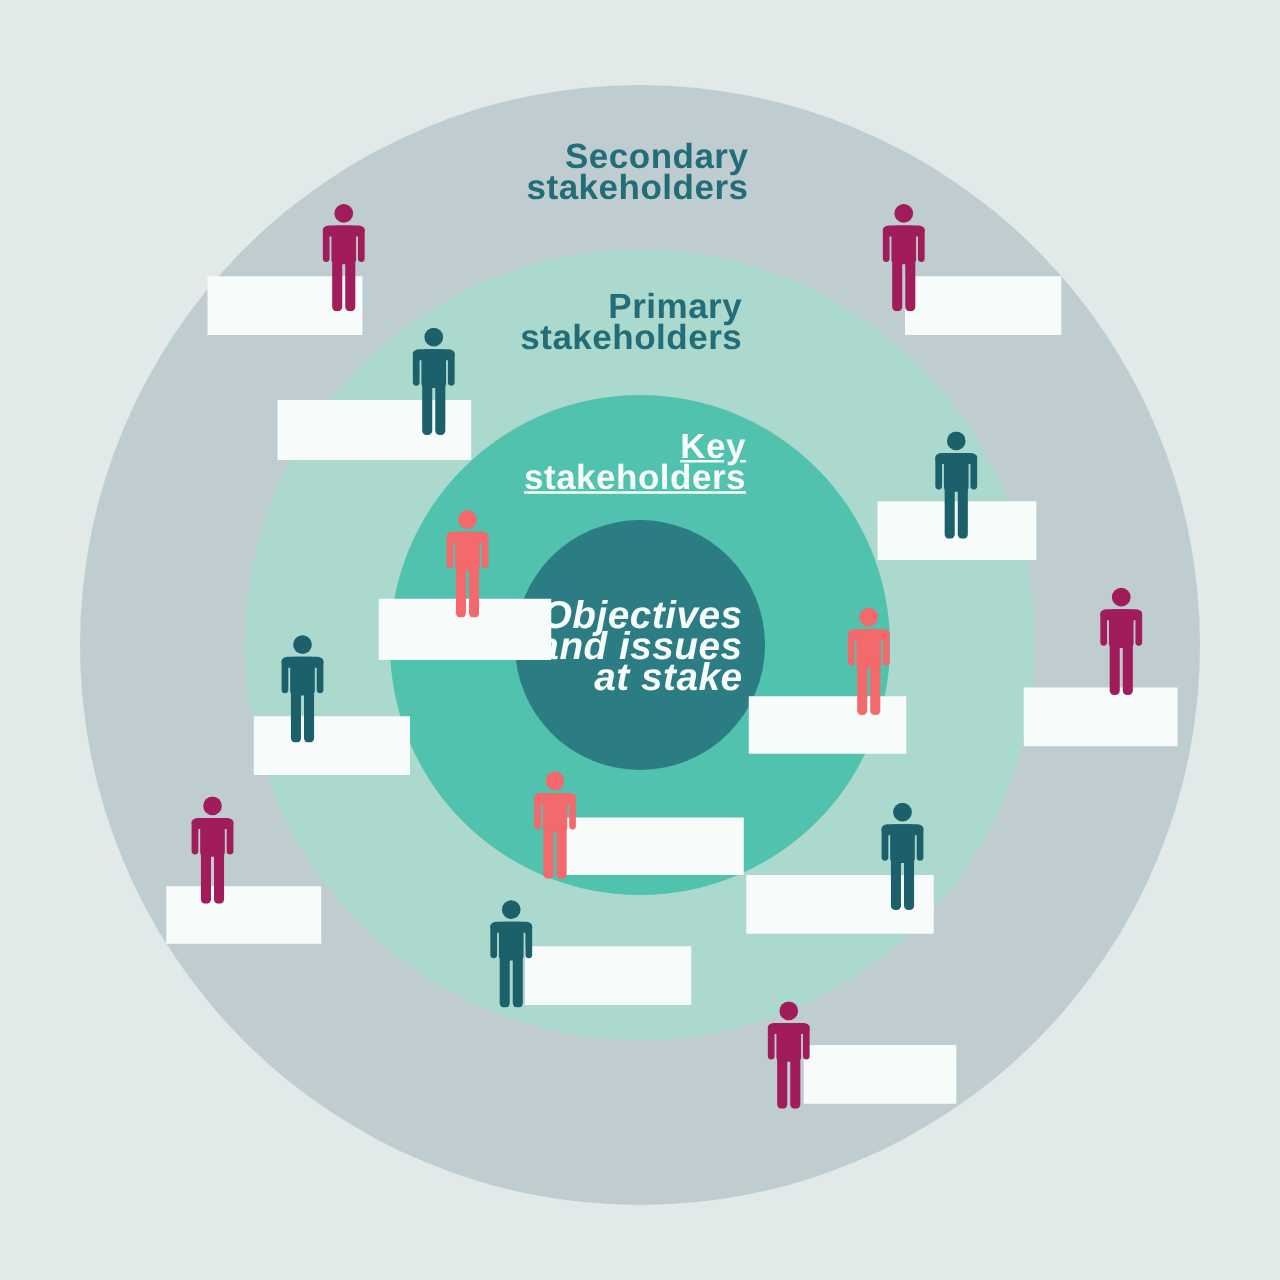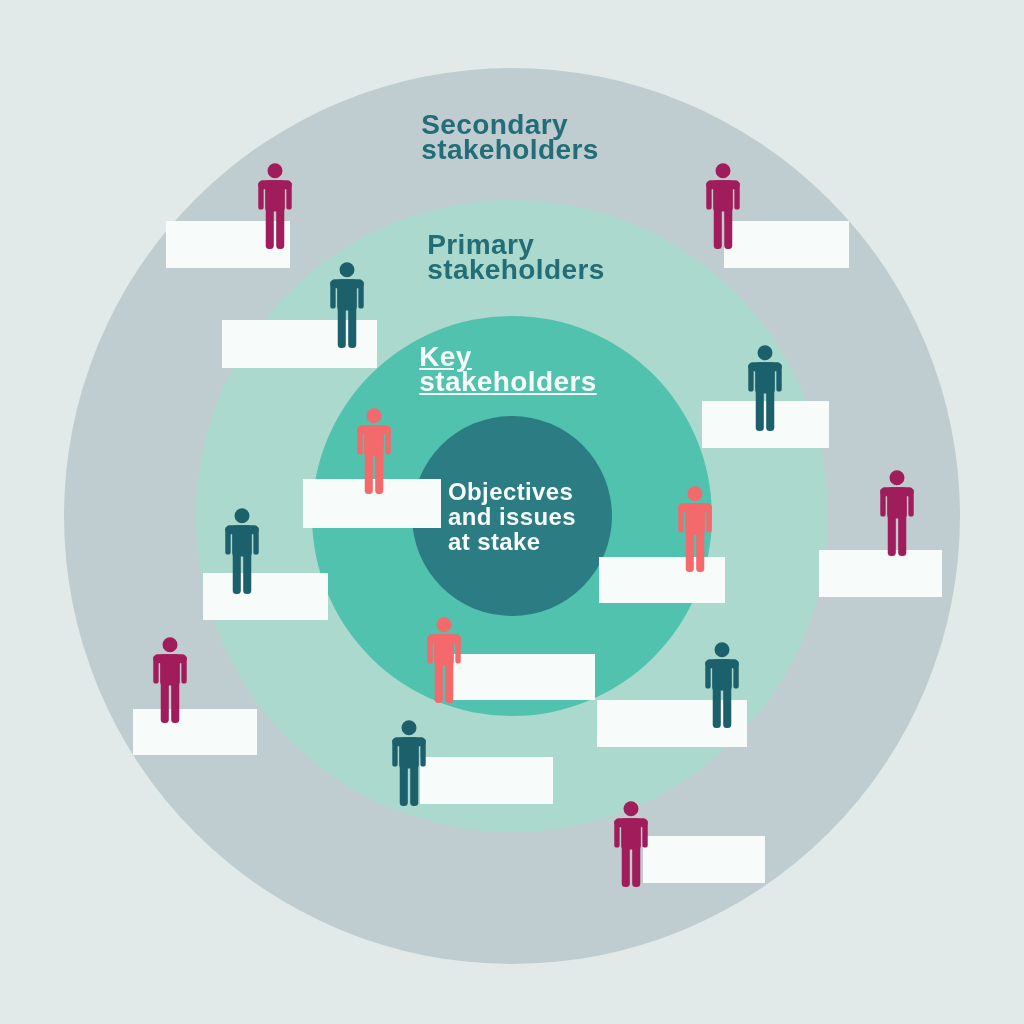--- a/index.html
+++ b/index.html
@@ -20,32 +20,32 @@
     border-radius: 50%;
   }
   .ring-outer   { left:  64px; top:  68px; width: 896px; height: 896px; background: var(--c-ring_secondary); z-index: 1; }
   .ring-primary { left: 196px; top: 200px; width: 632px; height: 632px; background: var(--c-ring_primary);   z-index: 2; }
   .ring-key     { left: 312px; top: 316px; width: 400px; height: 400px; background: var(--c-ring_key);       z-index: 3; }
   .ring-center  { left: 412px; top: 416px; width: 200px; height: 200px; background: var(--c-ring_center);    z-index: 4; }
 
   .ring-label {
     position: absolute;
     transform: translateX(-50%);
-    text-align: left;
+    text-align: right;
     font-weight: bold;
     font-size: 28px;
     line-height: 25px;
     letter-spacing: 0.4px;
     white-space: pre-line;
     z-index: 9;
   }
   .label-secondary { left: 510px; top: 112px; color: var(--c-label_dark); }
-  .label-primary   { left: 516px; top: 232px; color: var(--c-label_dark); }
+  .label-primary   { left: 505px; top: 232px; color: var(--c-label_dark); }
   .label-key       { left: 508px; top: 344px; color: var(--c-label_light); text-decoration: underline; }
-  .label-center    { left: 512px; top: 479px; color: var(--c-label_light); font-size: 24px; line-height: 25px; }
+  .label-center    { left: 512px; top: 479px; color: var(--c-label_light); font-size: 31px; line-height: 25px; font-style: italic; }
 
   .figures { position: absolute; left: 0; top: 0; width: 1024px; height: 1024px; z-index: 5; }
   .fig-box {
     position: absolute;
     background: var(--c-box);
     z-index: 7;
   }
   .person {
     position: absolute;
     width: 36px;

